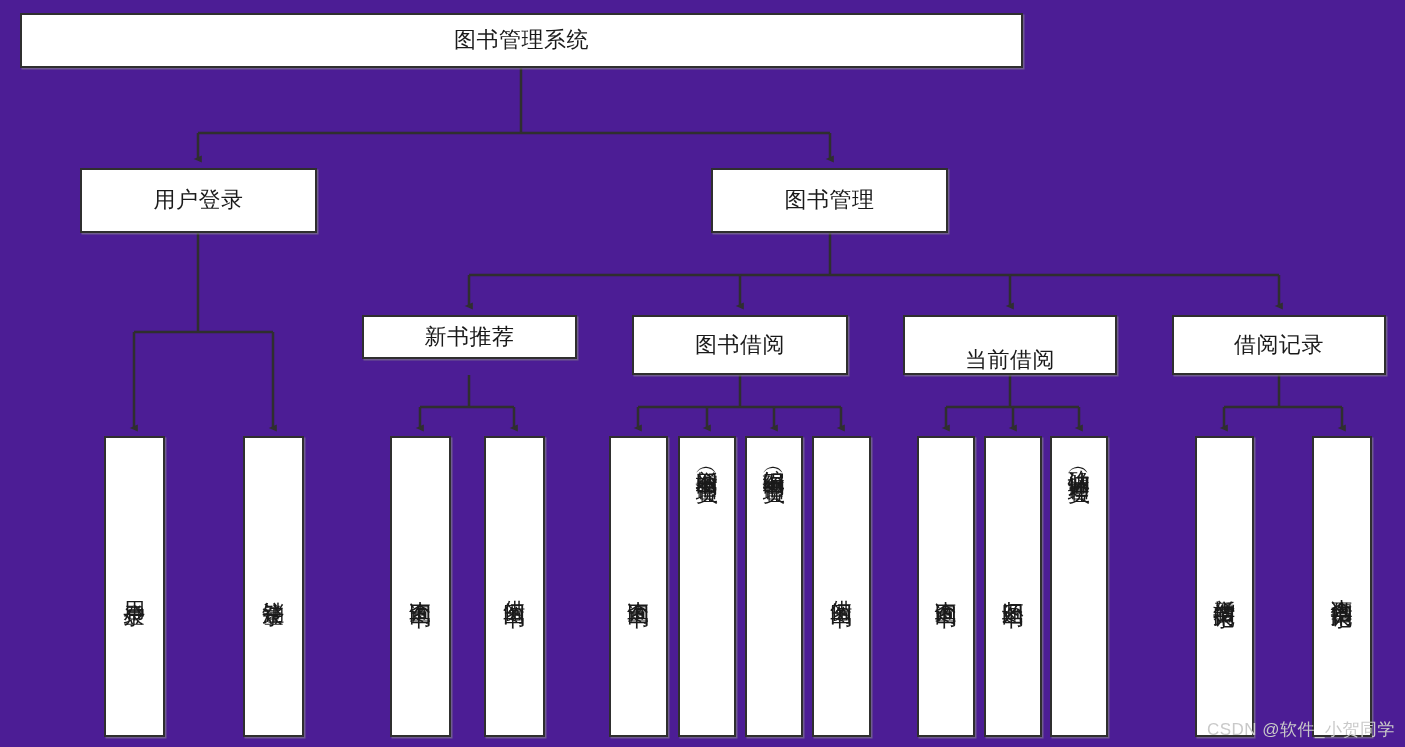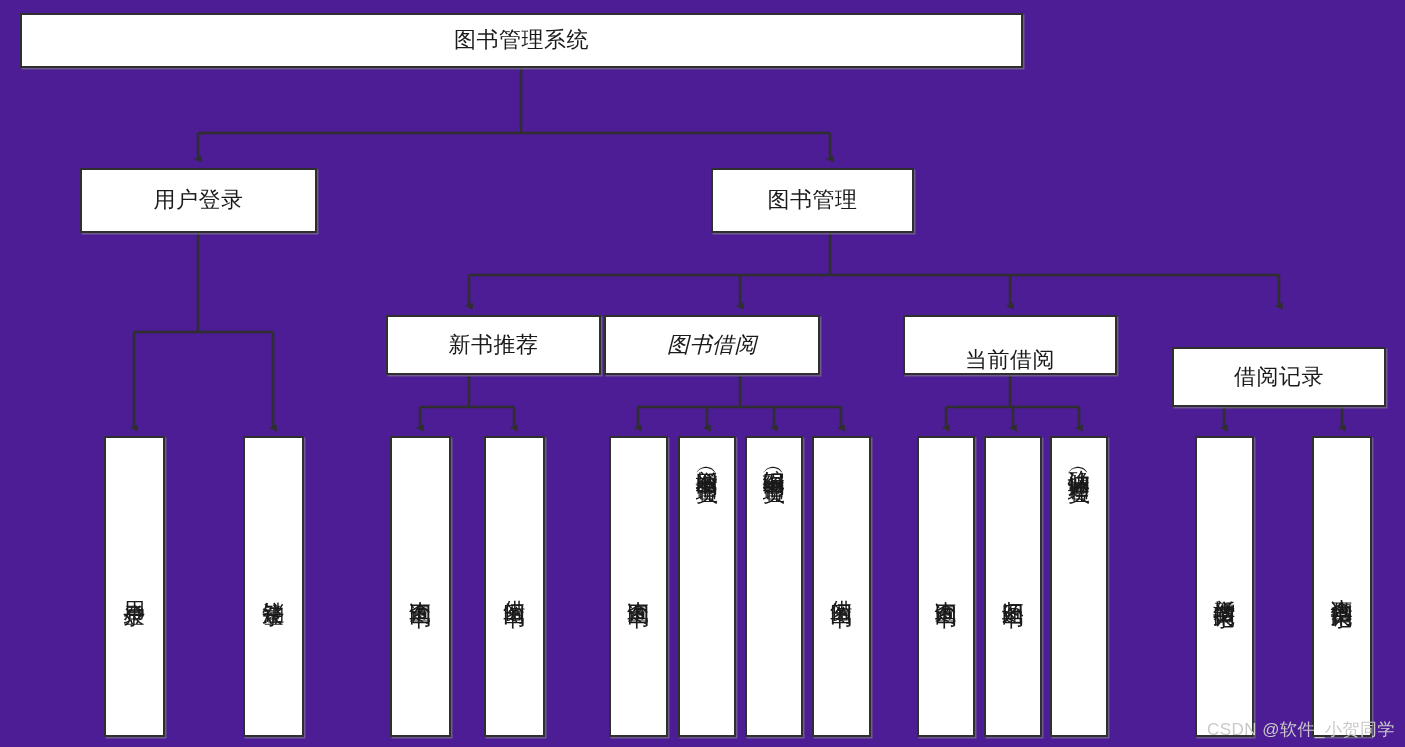--- a/index.html
+++ b/index.html
@@ -126,34 +126,34 @@
     </g>
   </svg>
 
   <div class="node-box" style="left: 20px; top: 13px; width: 1003px; height: 55px;">
     <span class="node-label">图书管理系统</span>
   </div>
 
   <div class="node-box" style="left: 80px; top: 168px; width: 237px; height: 65px;">
     <span class="node-label">用户登录</span>
   </div>
-  <div class="node-box" style="left: 711px; top: 168px; width: 203px; height: 65px;">
+  <div class="node-box" style="left: 711px; top: 168px; width: 237px; height: 65px;">
     <span class="node-label">图书管理</span>
   </div>
 
-  <div class="node-box" style="left: 362px; top: 315px; width: 215px; height: 60px; margin-left: 24px;">
+  <div class="node-box" style="left: 362px; top: 315px; width: 215px; height: 44px;">
     <span class="node-label">新书推荐</span>
   </div>
-  <div class="node-box" style="left: 604px; top: 315px; width: 216px; height: 60px; font-style: italic;">
+  <div class="node-box" style="left: 632px; top: 315px; width: 216px; height: 60px;">
     <span class="node-label">图书借阅</span>
   </div>
   <div class="node-box" style="left: 903px; top: 315px; width: 214px; height: 60px; align-items: flex-end;">
     <span class="node-label">当前借阅</span>
   </div>
-  <div class="node-box" style="left: 1172px; top: 315px; width: 214px; height: 60px; margin-top: 32px;">
+  <div class="node-box" style="left: 1172px; top: 315px; width: 214px; height: 60px;">
     <span class="node-label">借阅记录</span>
   </div>
 
   <div class="node-box vertical centered" style="left: 104px; top: 436px; width: 61px; height: 301px;">
     <span class="node-label">用户登录</span>
   </div>
   <div class="node-box vertical centered" style="left: 243px; top: 436px; width: 61px; height: 301px;">
     <span class="node-label">注销登录</span>
   </div>
   <div class="node-box vertical centered" style="left: 390px; top: 436px; width: 61px; height: 301px;">

